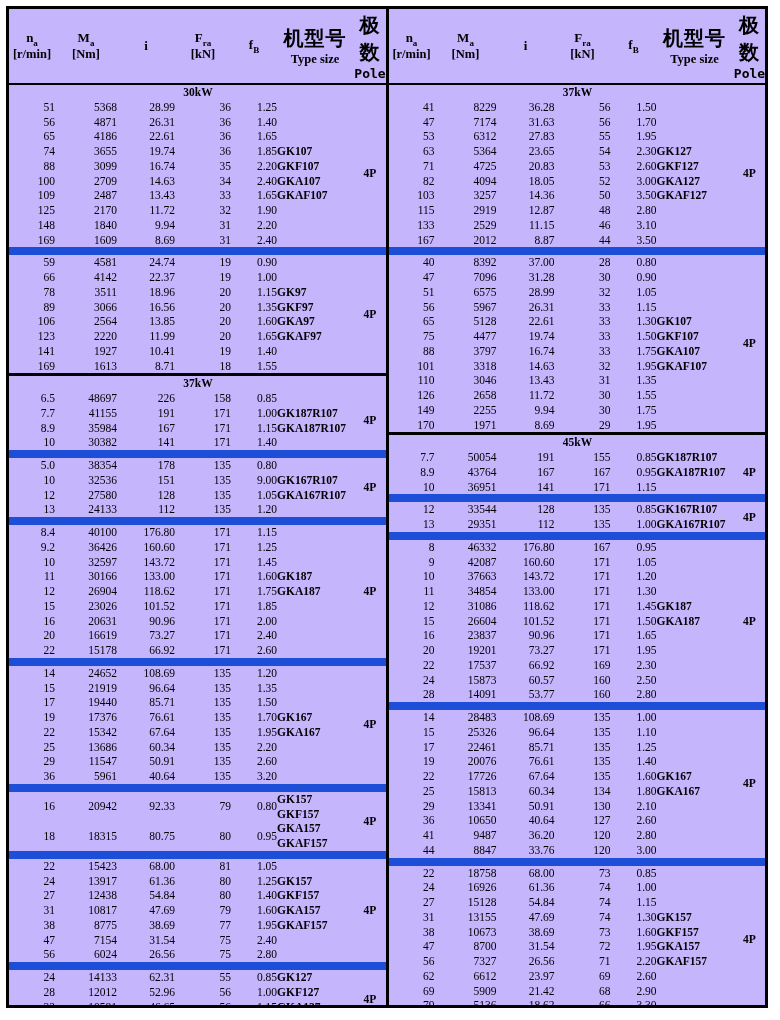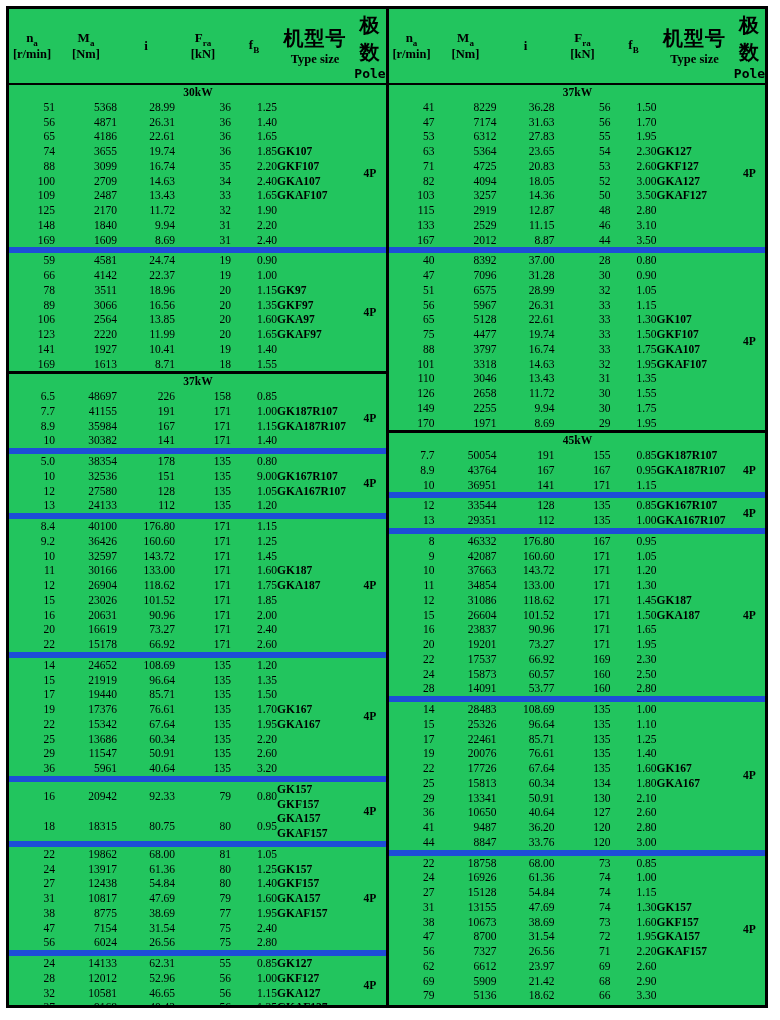--- a/index.html
+++ b/index.html
@@ -1,18 +1,18 @@
 <!DOCTYPE html>
 <html><head>
 <meta charset="utf-8">
 <style>
   html,body{margin:0;padding:0;background:#ffffff;}
   body{width:780px;height:1020px;position:relative;font-family:"Liberation Serif",serif;color:#000;}
   .frame{position:absolute;left:6px;top:6px;width:762px;height:1002px;border:3px solid #000;
-         box-sizing:border-box;display:flex;background:#22c55e;overflow:hidden;}
+         box-sizing:border-box;display:flex;background:#c4b5fd;overflow:hidden;}
   .half{flex:1 1 0;overflow:hidden;box-sizing:border-box;}
   .half.left{border-right:3px solid #000;}
   table.spec{border-collapse:collapse;width:100%;table-layout:fixed;}
   table.spec thead th{height:74px;vertical-align:middle;text-align:center;padding:0;
         border-bottom:2px solid #000;}
   .h-sym{font-weight:bold;font-size:13px;font-family:"Liberation Serif",serif;}
   .h-sym sub{font-size:9px;}
   .h-unit{font-weight:bold;font-size:12.5px;font-family:"Liberation Serif",serif;}
   .h-cn{font-weight:bold;font-size:20px;font-family:"DejaVu Sans",sans-serif;letter-spacing:1px;}
   .h-pole{font-weight:bold;font-size:13px;font-family:"DejaVu Sans Mono",monospace;}
@@ -21,21 +21,21 @@
   td.c0{text-align:right;padding-right:8px;}
   td.c1{text-align:right;padding-right:10px;}
   td.c2{text-align:right;padding-right:8px;}
   td.c3{text-align:right;padding-right:12px;}
   td.c4{text-align:right;padding-right:8px;}
   td.c5{text-align:left;padding-left:6px;font-weight:bold;font-size:11.5px;}
   td.c6{text-align:center;font-weight:bold;font-size:12.5px;}
   .type-line{line-height:14.75px;}
   td.section-title-cell{font-size:21px;font-weight:bold;height:22px;line-height:22px;
         text-align:center;padding-left:3px;font-family:"Liberation Serif",serif;}
-  tbody.block + tbody.block{border-top:6px solid #1d4ed8;margin-top:34px;}
+  tbody.block + tbody.block{border-top:8px solid #1d4ed8;margin-top:34px;}
   tbody.block + tbody.sect{border-top:3px solid #000;}
 </style>
 </head>
 <body>
 
 <div class="frame">
   <div class="half left">
       <table class="spec">
         <colgroup>
           <col style="width: 46px;">
@@ -469,21 +469,21 @@
             <td class="c4">0.95</td>
             <td class="c5">
               <div class="type-line">GKA157</div>
               <div class="type-line">GKAF157</div>
             </td>
           </tr>
         </tbody>
         <tbody class="block">
           <tr>
             <td class="c0">22</td>
-            <td class="c1">19862</td>
+            <td class="c1">15423</td>
             <td class="c2">68.00</td>
             <td class="c3">81</td>
             <td class="c4">1.05</td>
             <td class="c5"></td>
             <td class="c6" rowspan="7">4P</td>
           </tr>
           <tr>
             <td class="c0">24</td>
             <td class="c1">13917</td>
             <td class="c2">61.36</td>

